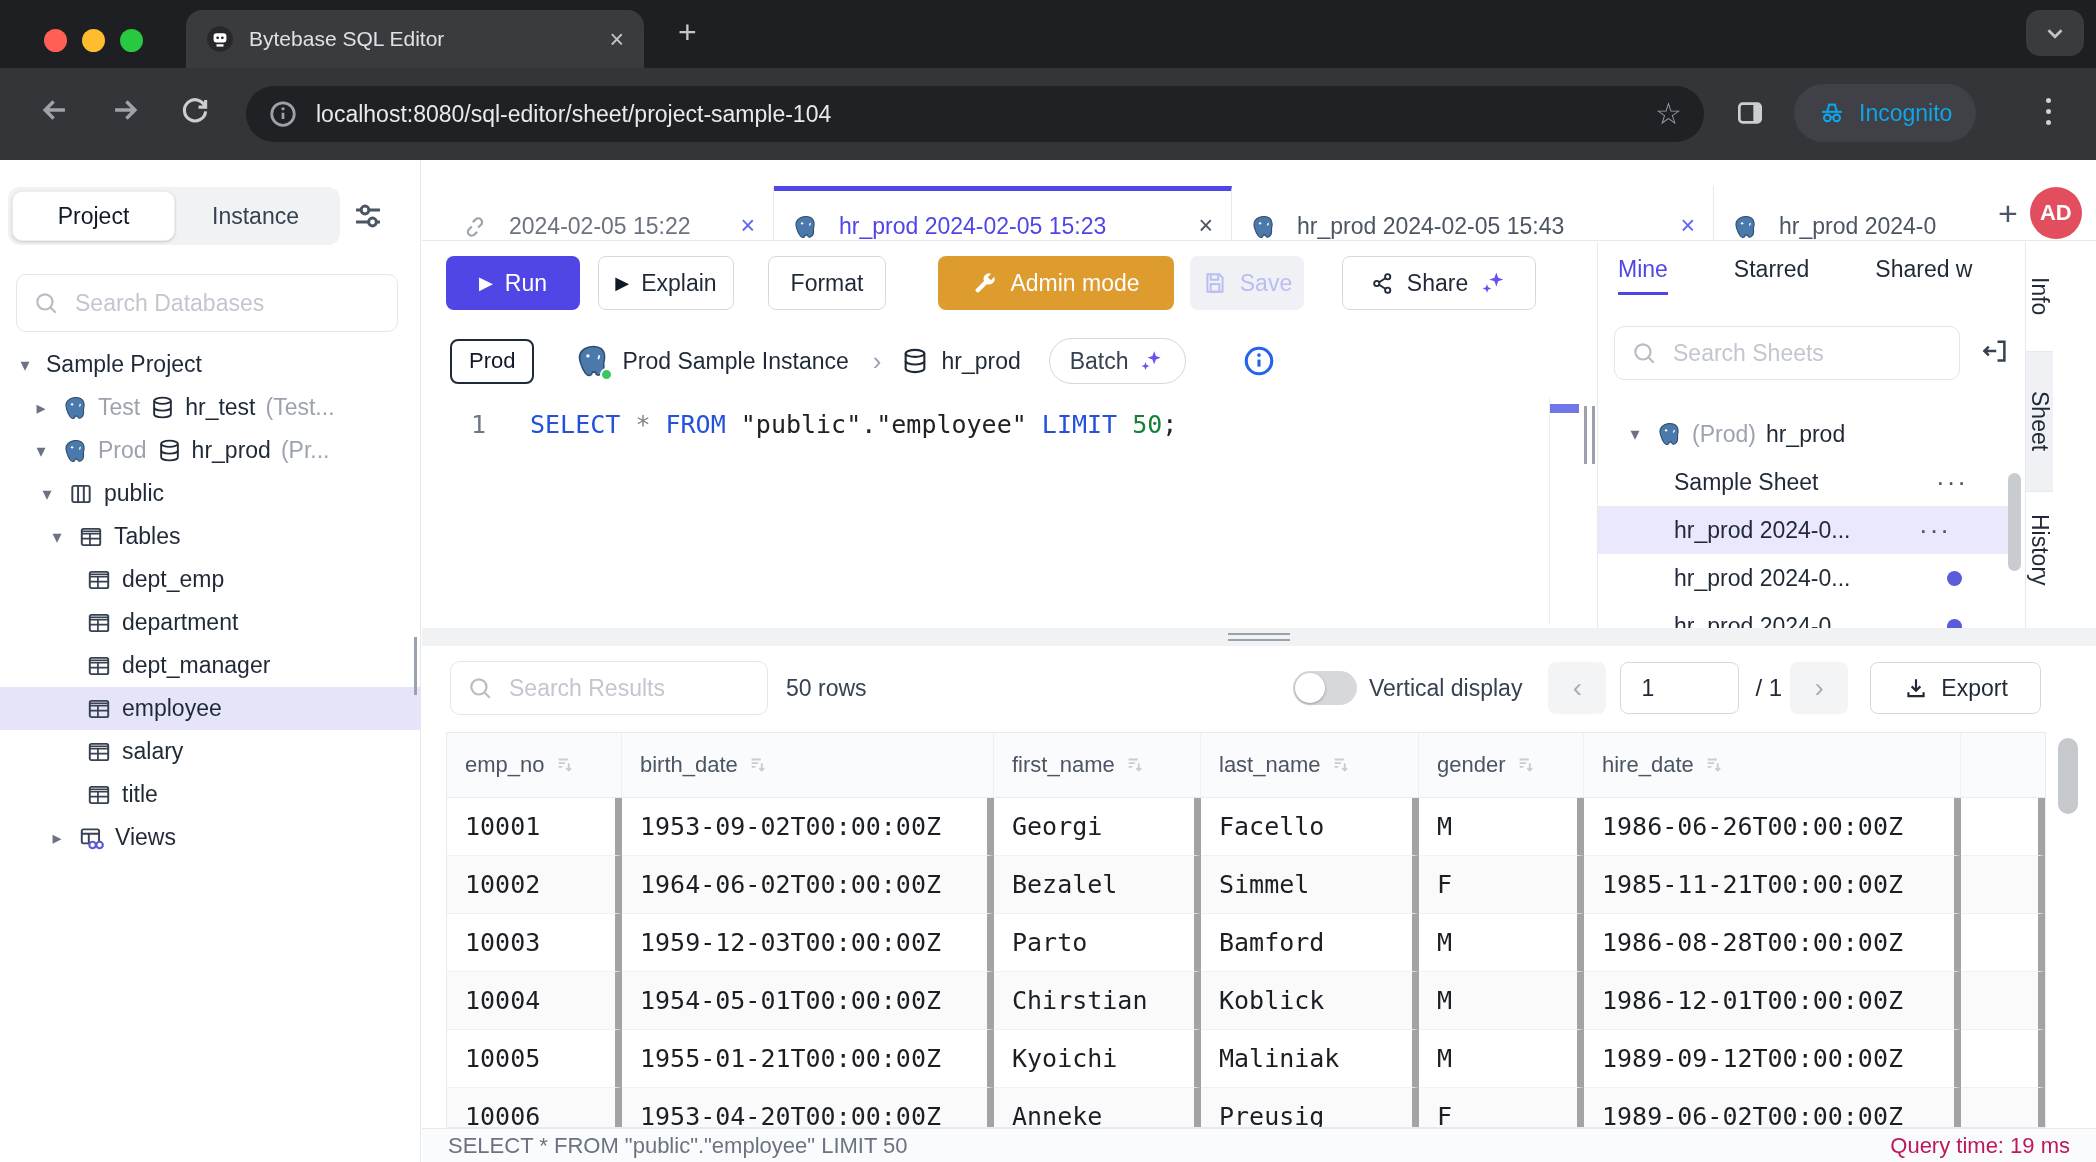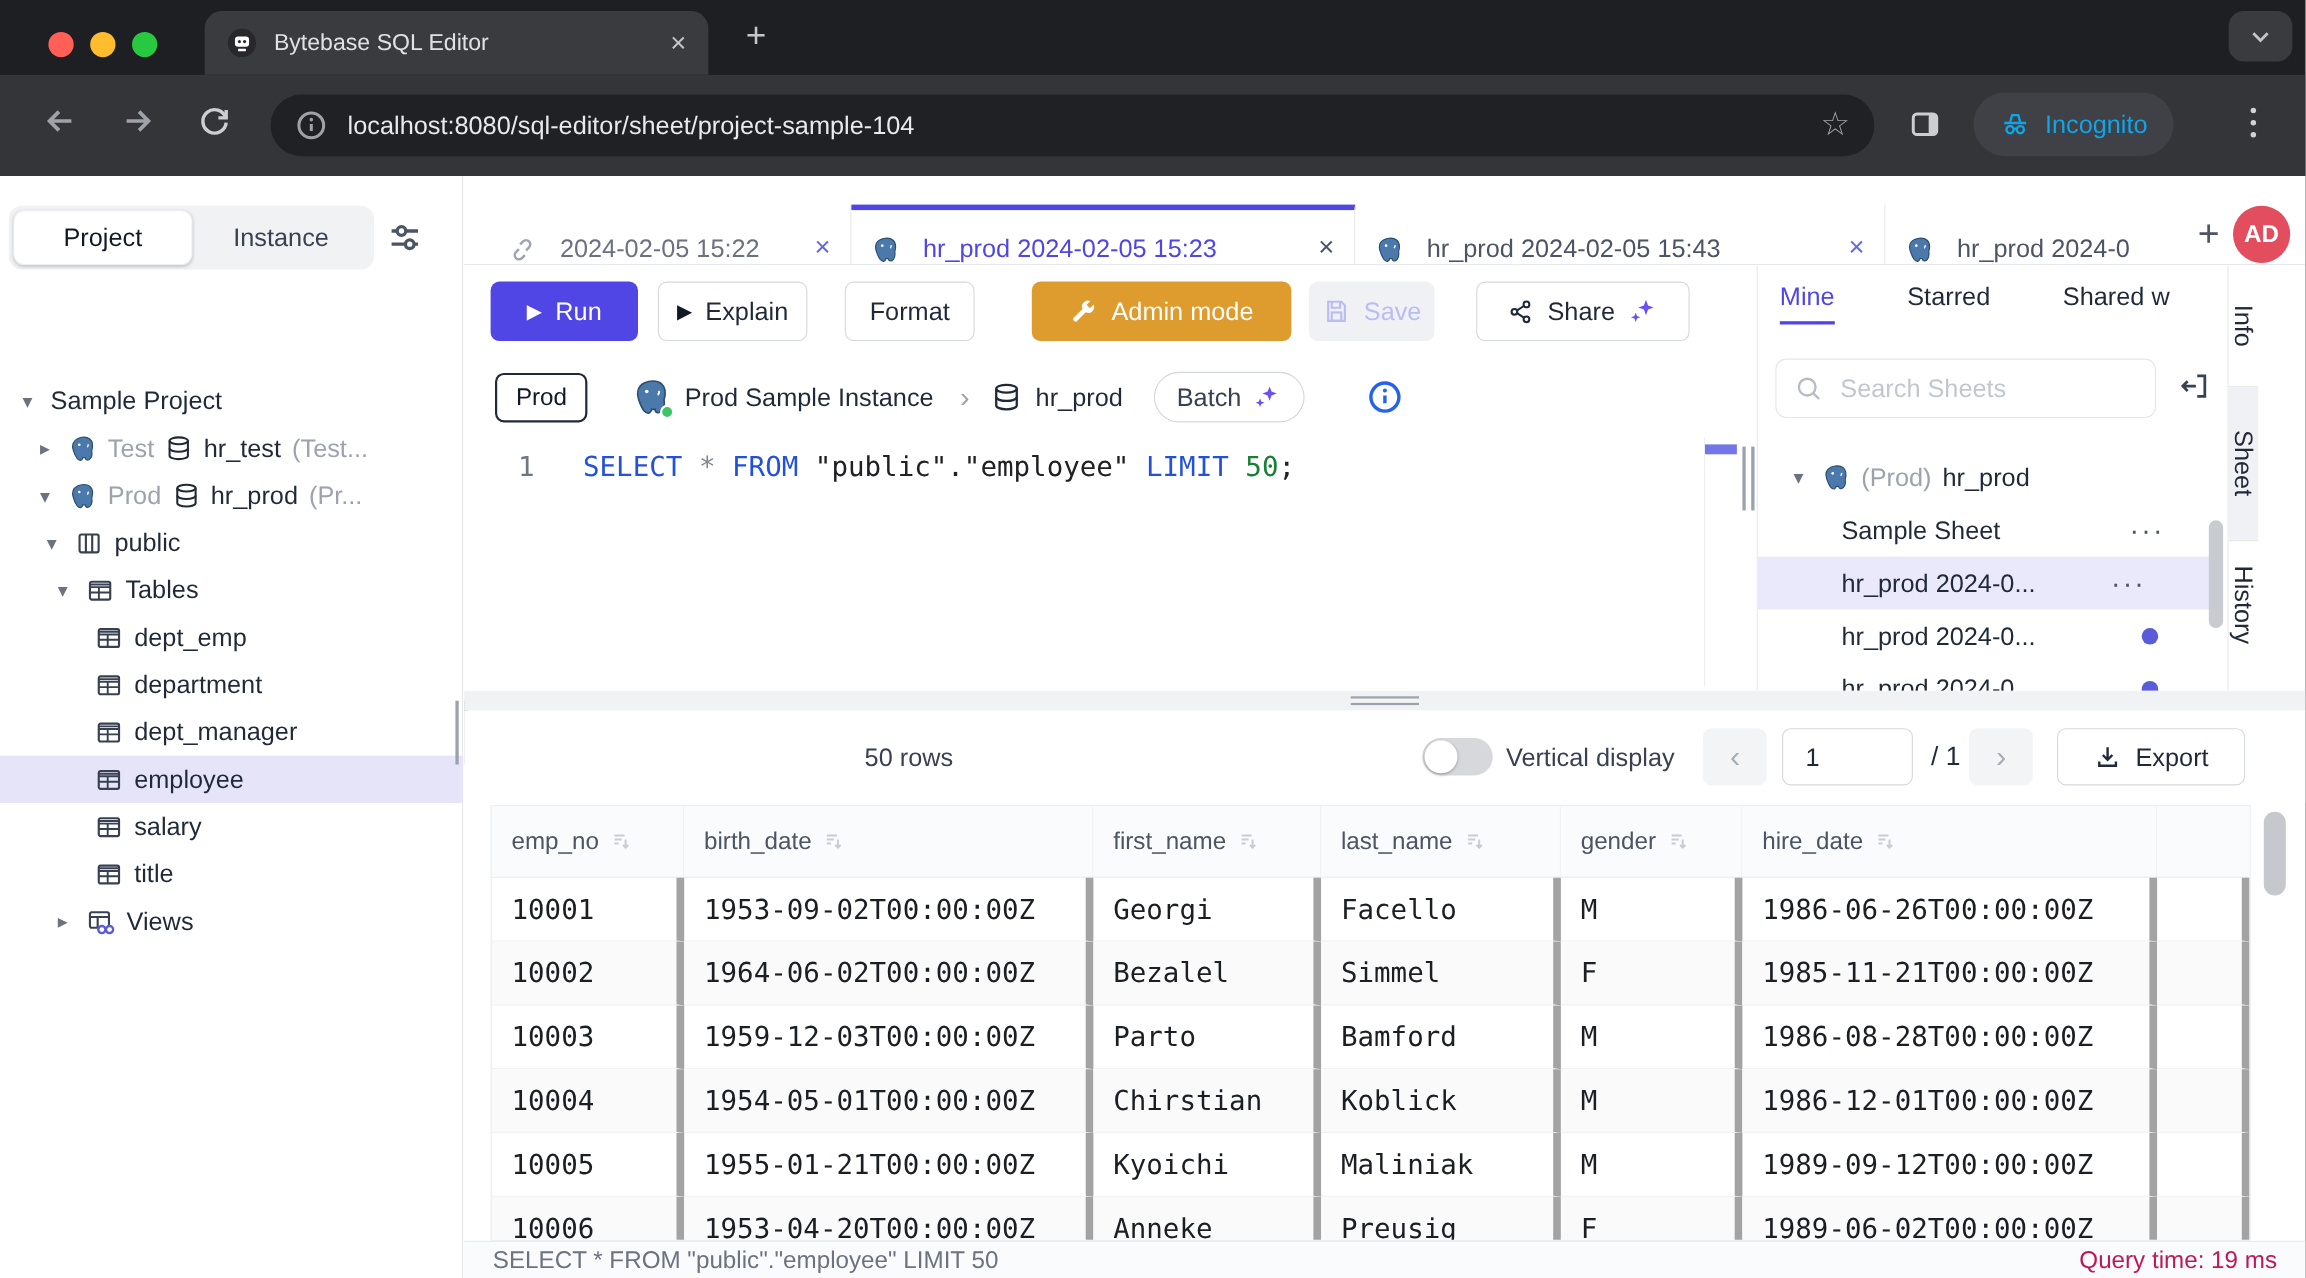--- a/index.html
+++ b/index.html
@@ -352,20 +352,28 @@
       <div class="seg">
         <div class="seg-item active">Project</div>
         <div class="seg-item">Instance</div>
       </div>
       <span class="filter-btn">
         <svg width="36" height="36">
             <use href="#i-sliders"></use>
           </svg>
         </span>
 
+      <div class="searchbox sb-search">
+        <span class="sic">
+            <svg width="26" height="26">
+              <use href="#i-search"></use>
+            </svg>
+          </span>
+        <input placeholder="Search Databases" style="">
+      </div>
 
       <div class="tree">
         <div class="trow i0">
           <span class="caret">▾</span>
           <span>Sample Project</span>
         </div>
         <div class="trow i1">
           <span class="caret">▸</span>
           <svg width="26" height="26">
               <use href="#i-pg"></use>
@@ -617,20 +625,28 @@
         <div class="ss-item ss-history">History</div>
       </div>
 
       <div class="results">
         <div class="divider">
             <i></i>
             <i></i>
           </div>
 
         <div class="rbar">
+          <div class="searchbox r-search">
+            <span class="sic">
+                <svg width="26" height="26">
+                  <use href="#i-search"></use>
+                </svg>
+              </span>
+            <input placeholder="Search Results" style="">
+          </div>
           <span class="r-count">50 rows</span>
           <div class="r-right">
             <span class="toggle">
                 <span class="knob"></span>
               </span>
             <span class="vd-label">Vertical display</span>
             <span class="pgbtn pgprev">‹</span>
             <input class="pginput" value="1" style="">
             <span class="pgtotal">/ 1</span>
             <span class="pgbtn pgnext">›</span>

